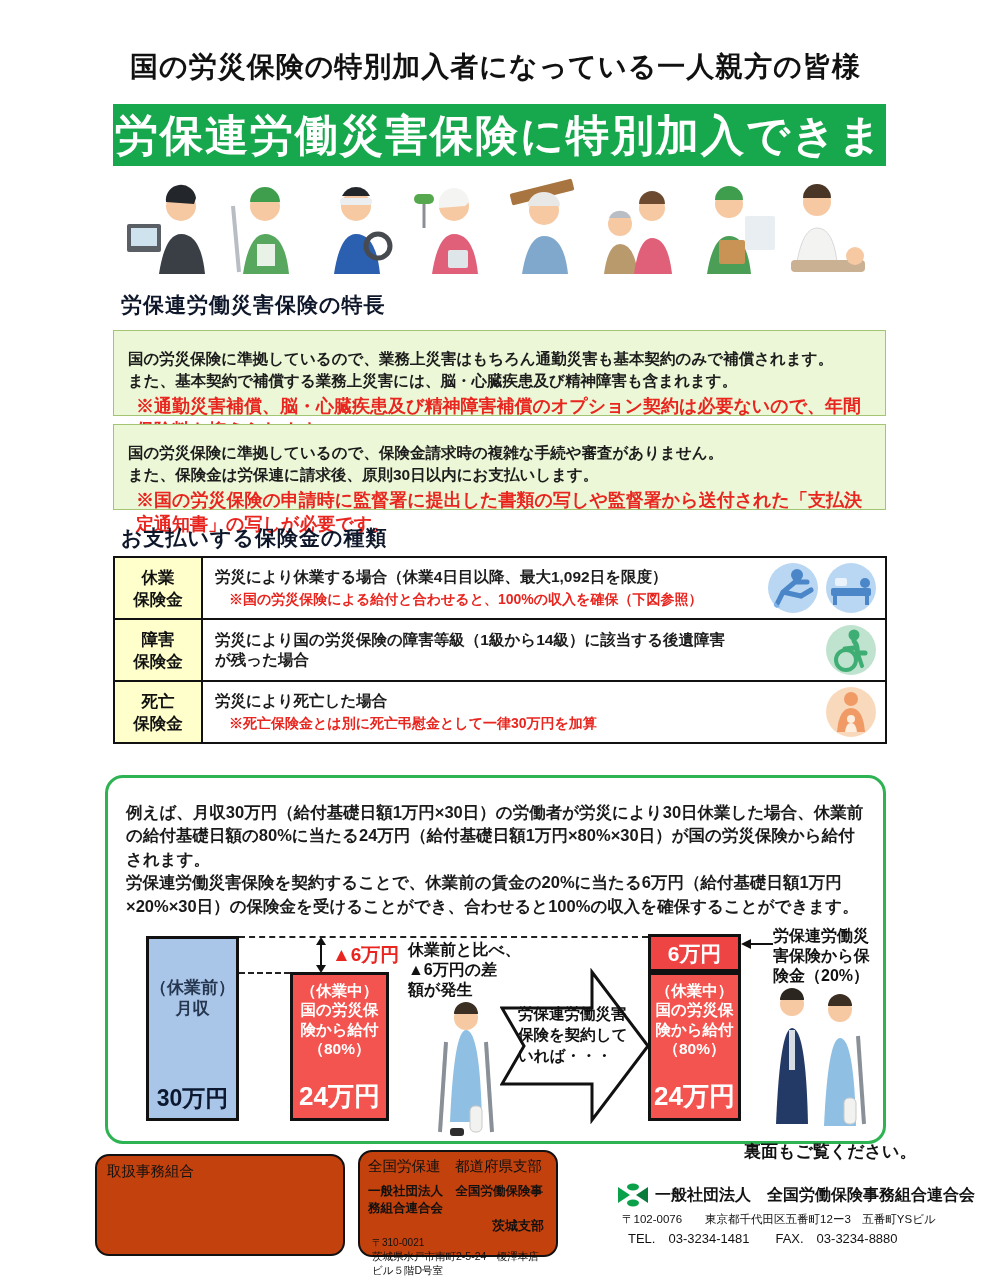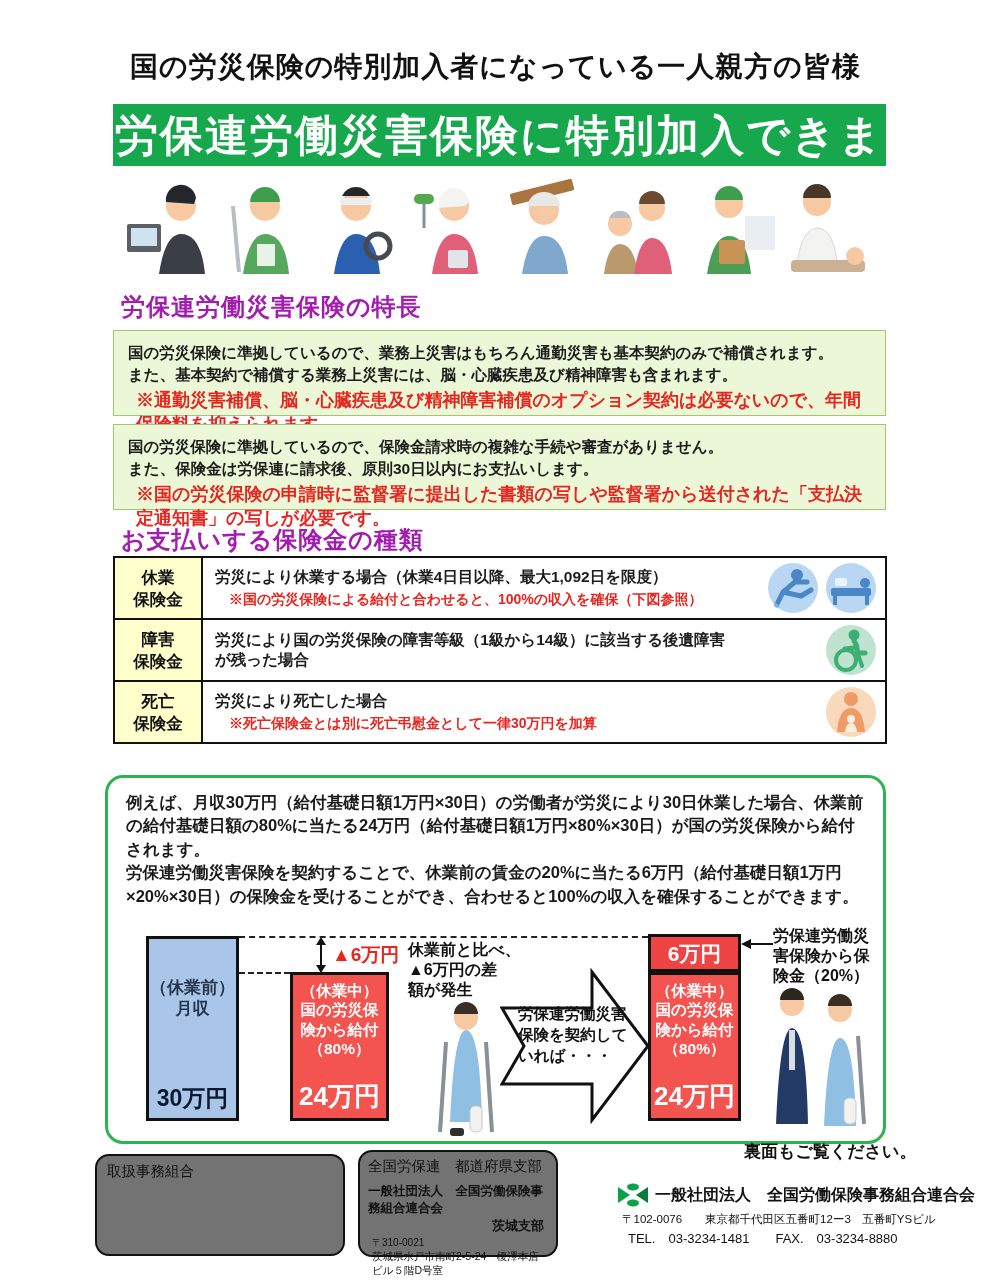--- a/index.html
+++ b/index.html
@@ -10,44 +10,44 @@
            font-size:28px; font-weight:bold; letter-spacing:1px; }
 
   .banner { position:absolute; left:113px; top:104px; width:773px; height:62px;
             background:#17a84e; color:#fff; font-size:43px; font-weight:bold;
             text-align:center; line-height:62px; letter-spacing:2px; }
 
   .workers { position:absolute; left:123px; top:174px; width:748px; height:102px;
              display:flex; justify-content:space-between; align-items:flex-end; }
   .worker { width:88px; height:100px; }
 
-  .sec-h { position:absolute; left:121px; color:#a21caf; font-size:24px; font-weight:bold; letter-spacing:1px; }
+  .sec-h { position:absolute; left:121px; color:#0f172a; font-size:21px; font-weight:bold; letter-spacing:1px; }
   .h-features { top:291px; }
   .h-benefits { top:524px; }
 
   .feature-box { position:absolute; left:113px; width:773px; background:#ebf7d6;
-                 border:1px solid #a3c573; padding:11px 14px 6px 14px; }
+                 border:1px solid #a3c573; padding:17px 14px 6px 14px; }
   .fb1 { top:330px; height:86px; }
   .fb2 { top:424px; height:86px; }
   .feature-box .line { font-size:15.5px; line-height:1.42; font-weight:bold; color:#1c1c1c; }
   .feature-box .note { font-size:18px; font-weight:bold; color:#e8251f; padding-left:8px; margin-top:2px; }
 
   table.benefits { position:absolute; left:113px; top:556px; width:774px;
                    border-collapse:collapse; }
   table.benefits td { border:2px solid #111; vertical-align:middle; }
   td.blabel { width:88px; background:#ffffcc; text-align:center; font-weight:bold;
               font-size:16.5px; white-space:pre-line; line-height:1.35; }
   td.bdesc { padding:5px 8px 5px 12px; font-size:15.5px; font-weight:bold; height:62px; position:relative; }
   .bdesc .main { color:#1c1c1c; line-height:1.3; padding-right:150px; }
   .bdesc .rnote { color:#e8251f; font-size:14px; padding-left:14px; margin-top:3px; }
   .ricons { position:absolute; right:8px; top:50%; transform:translateY(-50%); display:flex; gap:6px; }
 
   .bigbox { position:absolute; left:105px; top:775px; width:781px; height:369px;
             border:3px solid #2eb353; border-radius:18px; background:#fff; }
-  .example { padding:13px 16px 0 18px; font-size:16.5px; font-weight:bold; line-height:1.42; color:#1a1a1a; }
+  .example { padding:23px 16px 0 18px; font-size:16.5px; font-weight:bold; line-height:1.42; color:#1a1a1a; }
 
   .chart { position:absolute; left:0; top:146px; width:781px; height:220px; }
   .bar { position:absolute; border:3px solid #111; text-align:center; }
   .bar .lbl { white-space:pre-line; font-weight:bold; line-height:1.25; }
   .bar .amt { position:absolute; bottom:4px; left:0; width:100%; font-weight:bold; }
 
   .bar-blue { left:38px; top:12px; width:93px; height:185px; background:#a9c5e8; }
   .bar-blue .lbl { margin-top:38px; font-size:17px; color:#25364f; }
   .bar-blue .amt { font-size:23px; color:#0c1830; }
 
@@ -70,21 +70,21 @@
   .patient1 { position:absolute; left:318px; top:78px; }
   .bigarrow { position:absolute; left:392px; top:44px; }
   .arrowtext { position:absolute; left:410px; top:80px; width:118px; font-size:15.5px;
                font-weight:bold; white-space:pre-line; line-height:1.35; }
 
   .rightlabel { position:absolute; left:665px; top:2px; width:118px; font-size:16px;
                 font-weight:bold; white-space:pre-line; line-height:1.25; }
   .leftarrow { position:absolute; left:633px; top:14px; }
   .pair { position:absolute; left:650px; top:62px; }
 
-  .fbox { position:absolute; border:2px solid #111; border-radius:14px; background:#737373; }
+  .fbox { position:absolute; border:2px solid #111; border-radius:14px; background:#c2410c; }
   .fbox1 { left:95px; top:1154px; width:250px; height:102px; padding:6px 10px; }
   .fbox1 .t { font-size:14.5px; }
   .fbox2 { left:358px; top:1150px; width:200px; height:107px; padding:5px 8px; }
   .fbox2 .t { font-size:14.5px; margin-bottom:7px; }
   .fbox2 .org { font-size:12.5px; font-weight:bold; }
   .fbox2 .branch { font-size:13px; font-weight:bold; text-align:right; padding-right:4px; }
   .fbox2 .postal { font-size:10px; padding-left:4px; margin-top:1px; }
   .fbox2 .addr { font-size:10.5px; padding-left:4px; }
   .fbox2 .tel { font-size:11px; padding-left:2px; margin-top:2px; }
 

